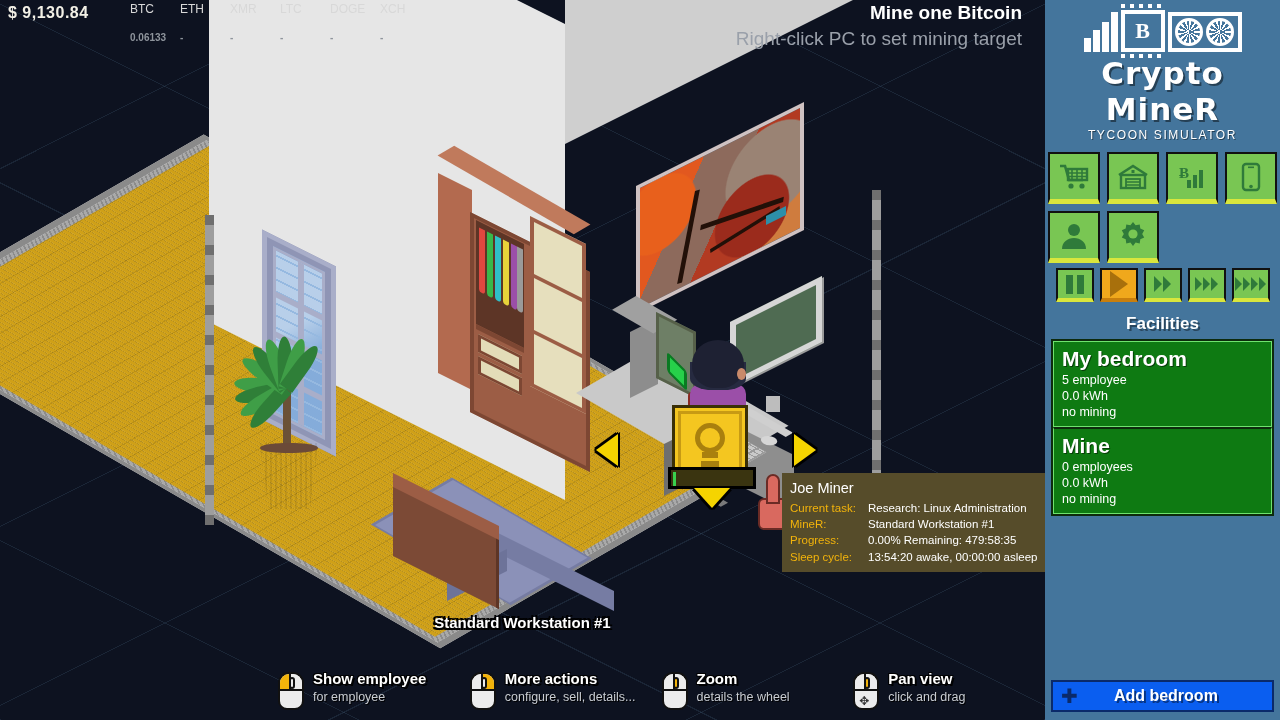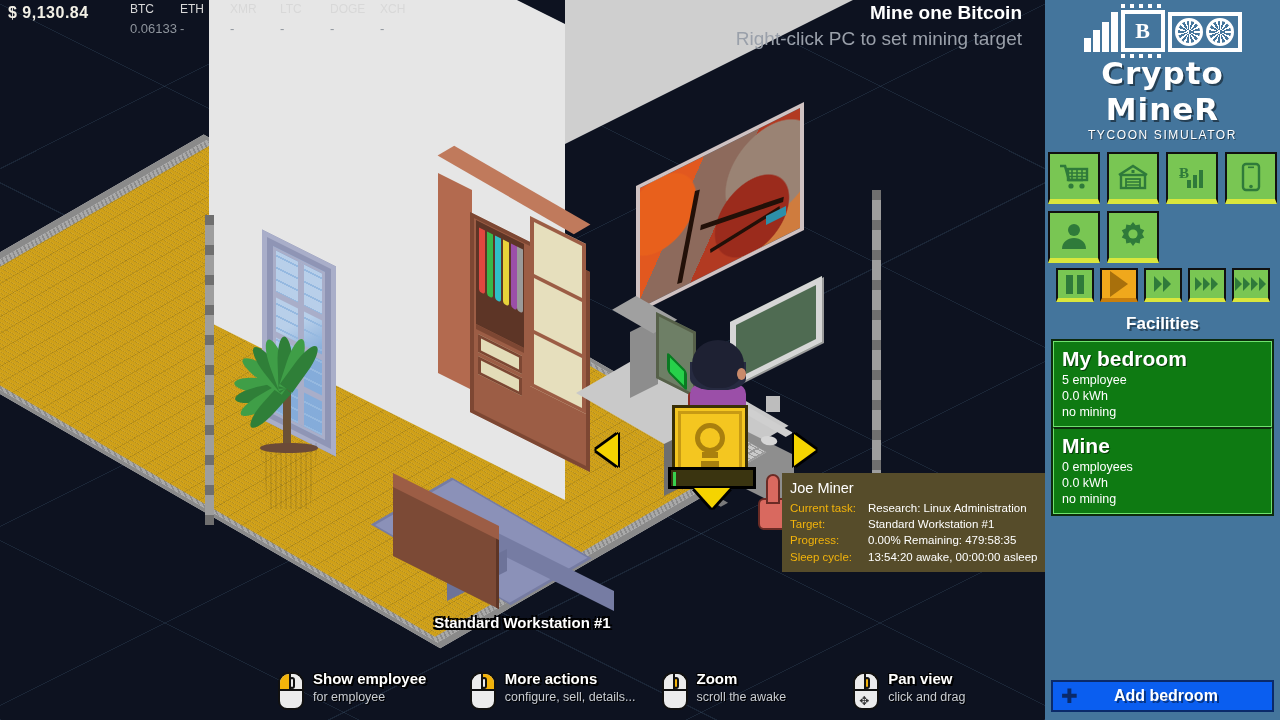--- a/index.html
+++ b/index.html
@@ -332,21 +332,21 @@
   }
 
   
   #money {
     position:absolute; left:8px; top:4px;
     color:#f2f0e6; font-size:16px; font-weight:bold; letter-spacing:.5px;
   }
   #ticker { position:absolute; left:130px; top:2px; display:flex; }
   .tick { width:50px; }
   .tick-name { color:#d8d8d8; font-size:12px; }
-  .tick-val { color:#8e949c; font-size:13px; margin-top:5px; }
+  .tick-val { color:#8e949c; font-size:10px; margin-top:16px;font-weight:bold; }
 
   
   #mission { position:absolute; right:258px; top:2px; text-align:right; }
   #mission-title { color:#fff; font-size:19px; font-weight:bold; }
   #mission-sub { color:#9aa0aa; font-size:19px; margin-top:4px; }
 
   
   #tooltip {
     position:absolute; left:782px; top:473px; width:285px;
     background:#564c2a; color:#fff; padding:5px 8px 7px 8px;
@@ -627,21 +627,21 @@
   <div id="mission-sub">Right-click PC to set mining target</div>
 </div>
 
 <div id="tooltip">
   <div id="tt-name">Joe Miner</div>
   <div class="tt-row">
     <div class="tt-key">Current task:</div>
     <div class="tt-val">Research: Linux Administration</div>
   </div>
   <div class="tt-row">
-    <div class="tt-key">Target:</div>
+    <div class="tt-key">MineR:</div>
     <div class="tt-val">Standard Workstation #1</div>
   </div>
   <div class="tt-row">
     <div class="tt-key">Progress:</div>
     <div class="tt-val">0.00%  Remaining: 479:58:35</div>
   </div>
   <div class="tt-row">
     <div class="tt-key">Sleep cycle:</div>
     <div class="tt-val">13:54:20 awake, 00:00:00 asleep</div>
   </div>
@@ -671,21 +671,21 @@
     </div>
   </div>
   <div class="hint">
     <div class="mouse wheel">
       <div class="lb"></div>
         <div class="rb"></div>
         <div class="wh"></div>
     </div>
     <div class="hint-txt">
       <div class="hint-title">Zoom</div>
-      <div class="hint-sub">scroll the awake</div>
+      <div class="hint-sub">details the wheel</div>
     </div>
   </div>
   <div class="hint">
     <div class="mouse wheel">
       <div class="lb"></div>
         <div class="rb"></div>
         <div class="wh"></div>
       <div class="drag">✥</div>
     </div>
     <div class="hint-txt">

